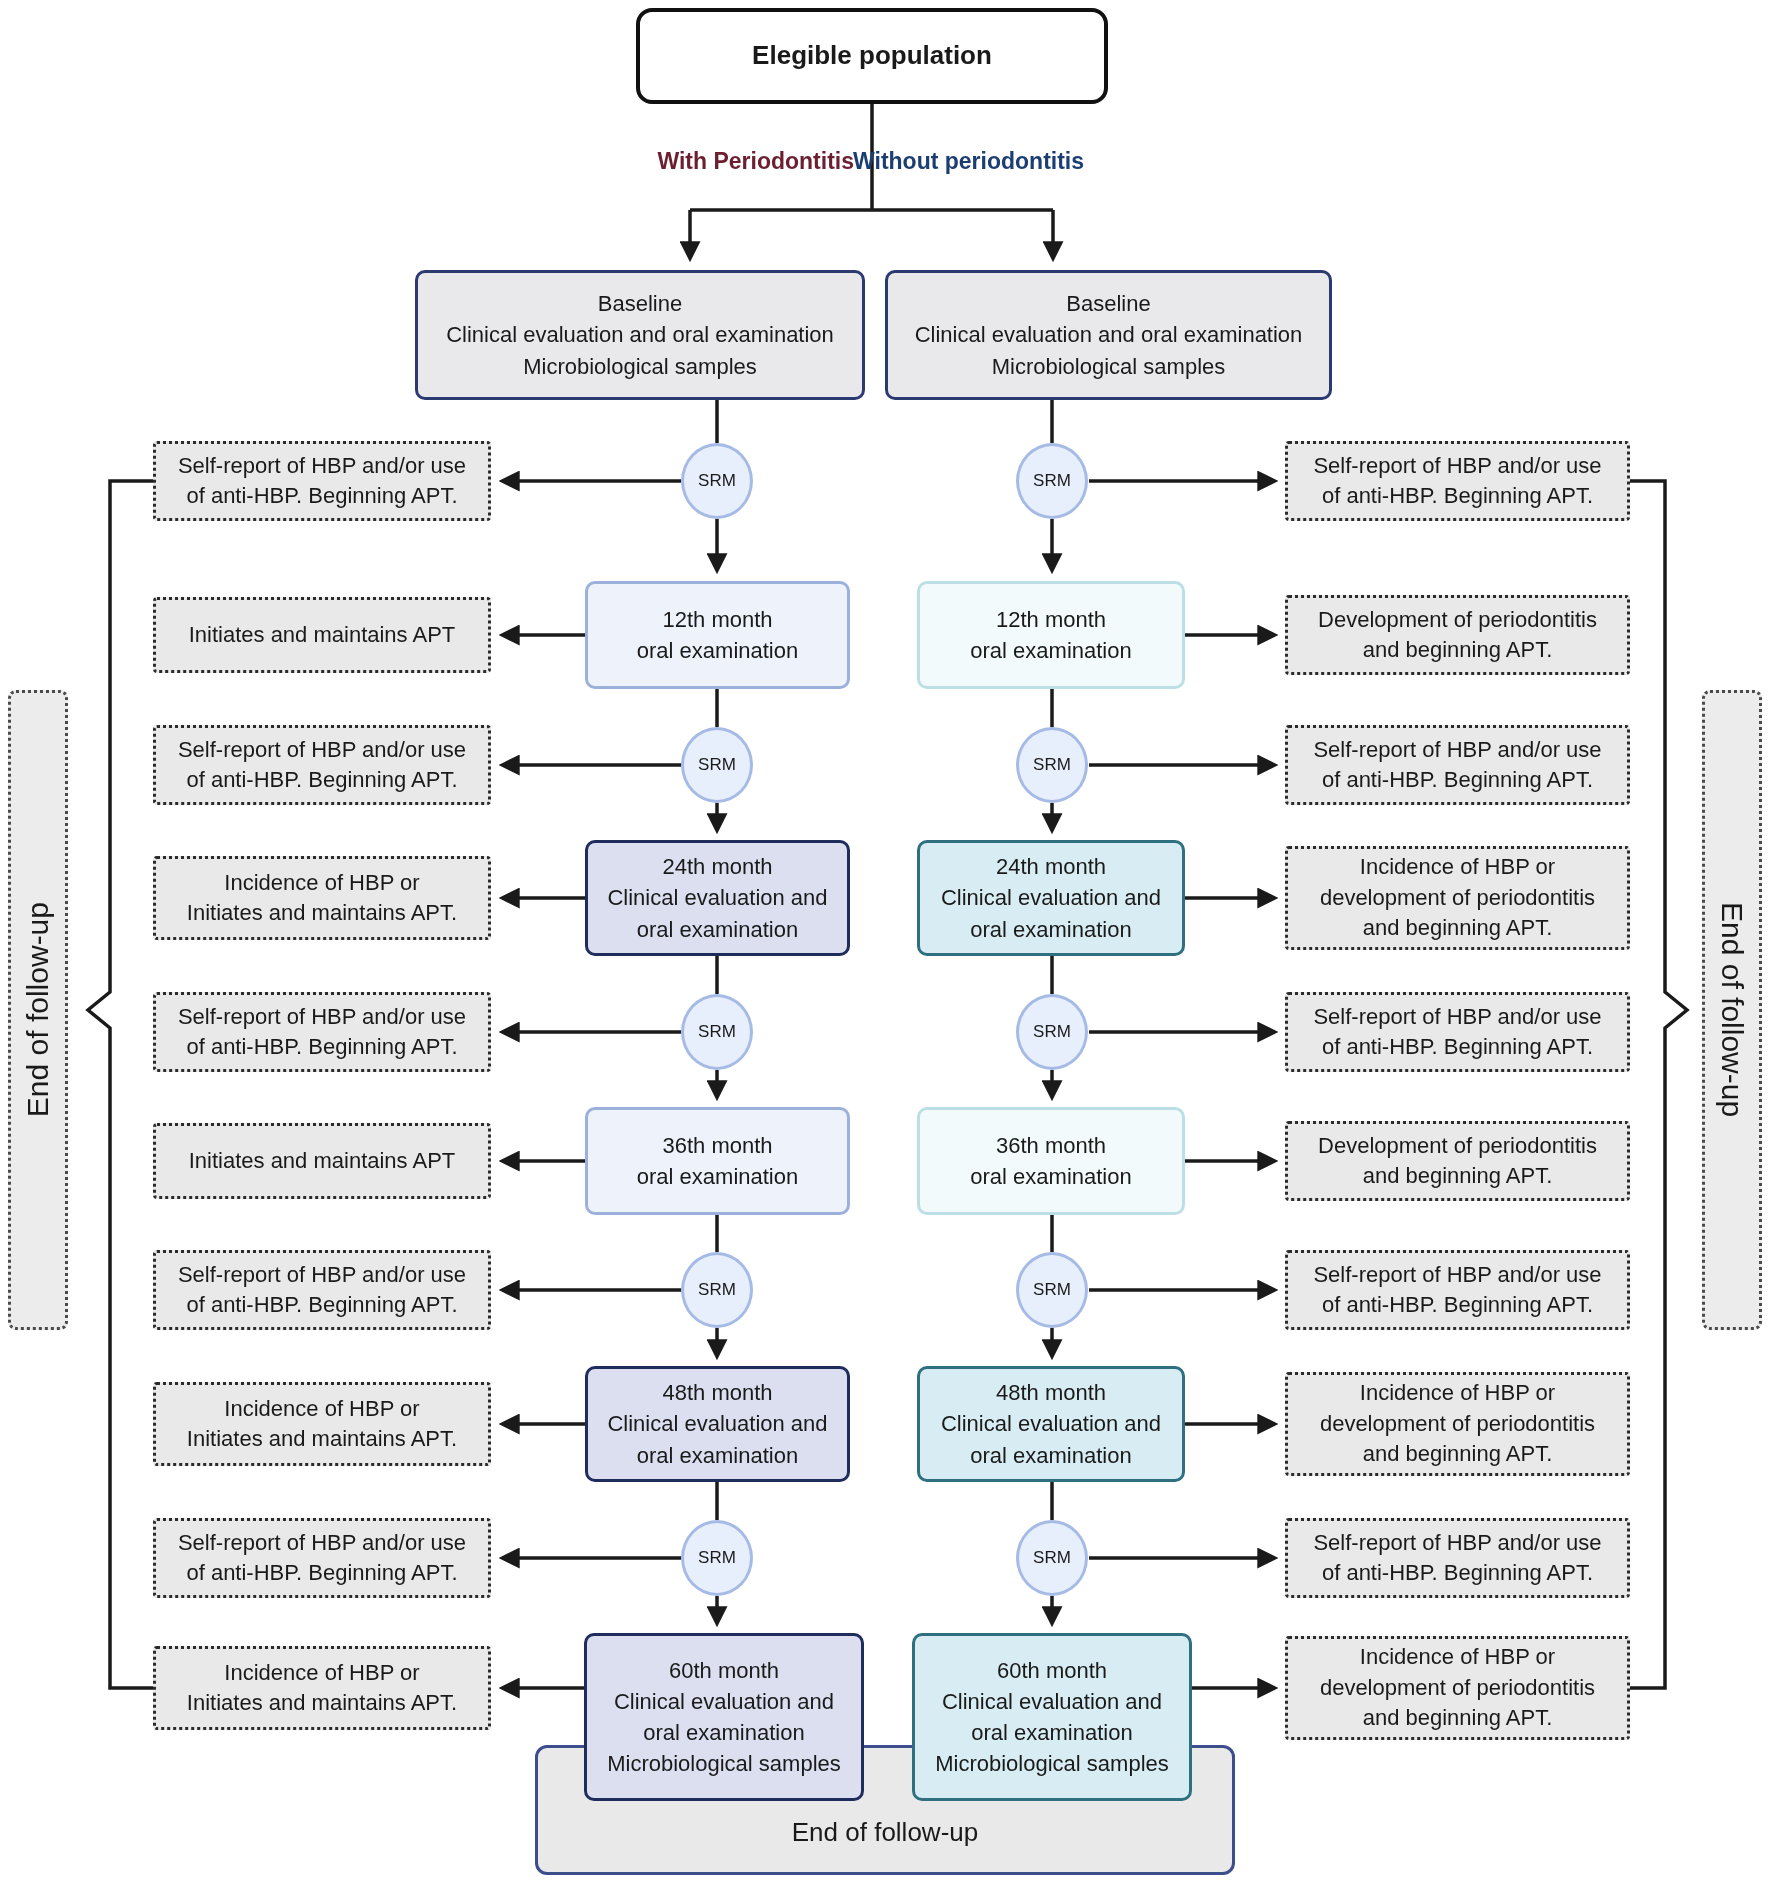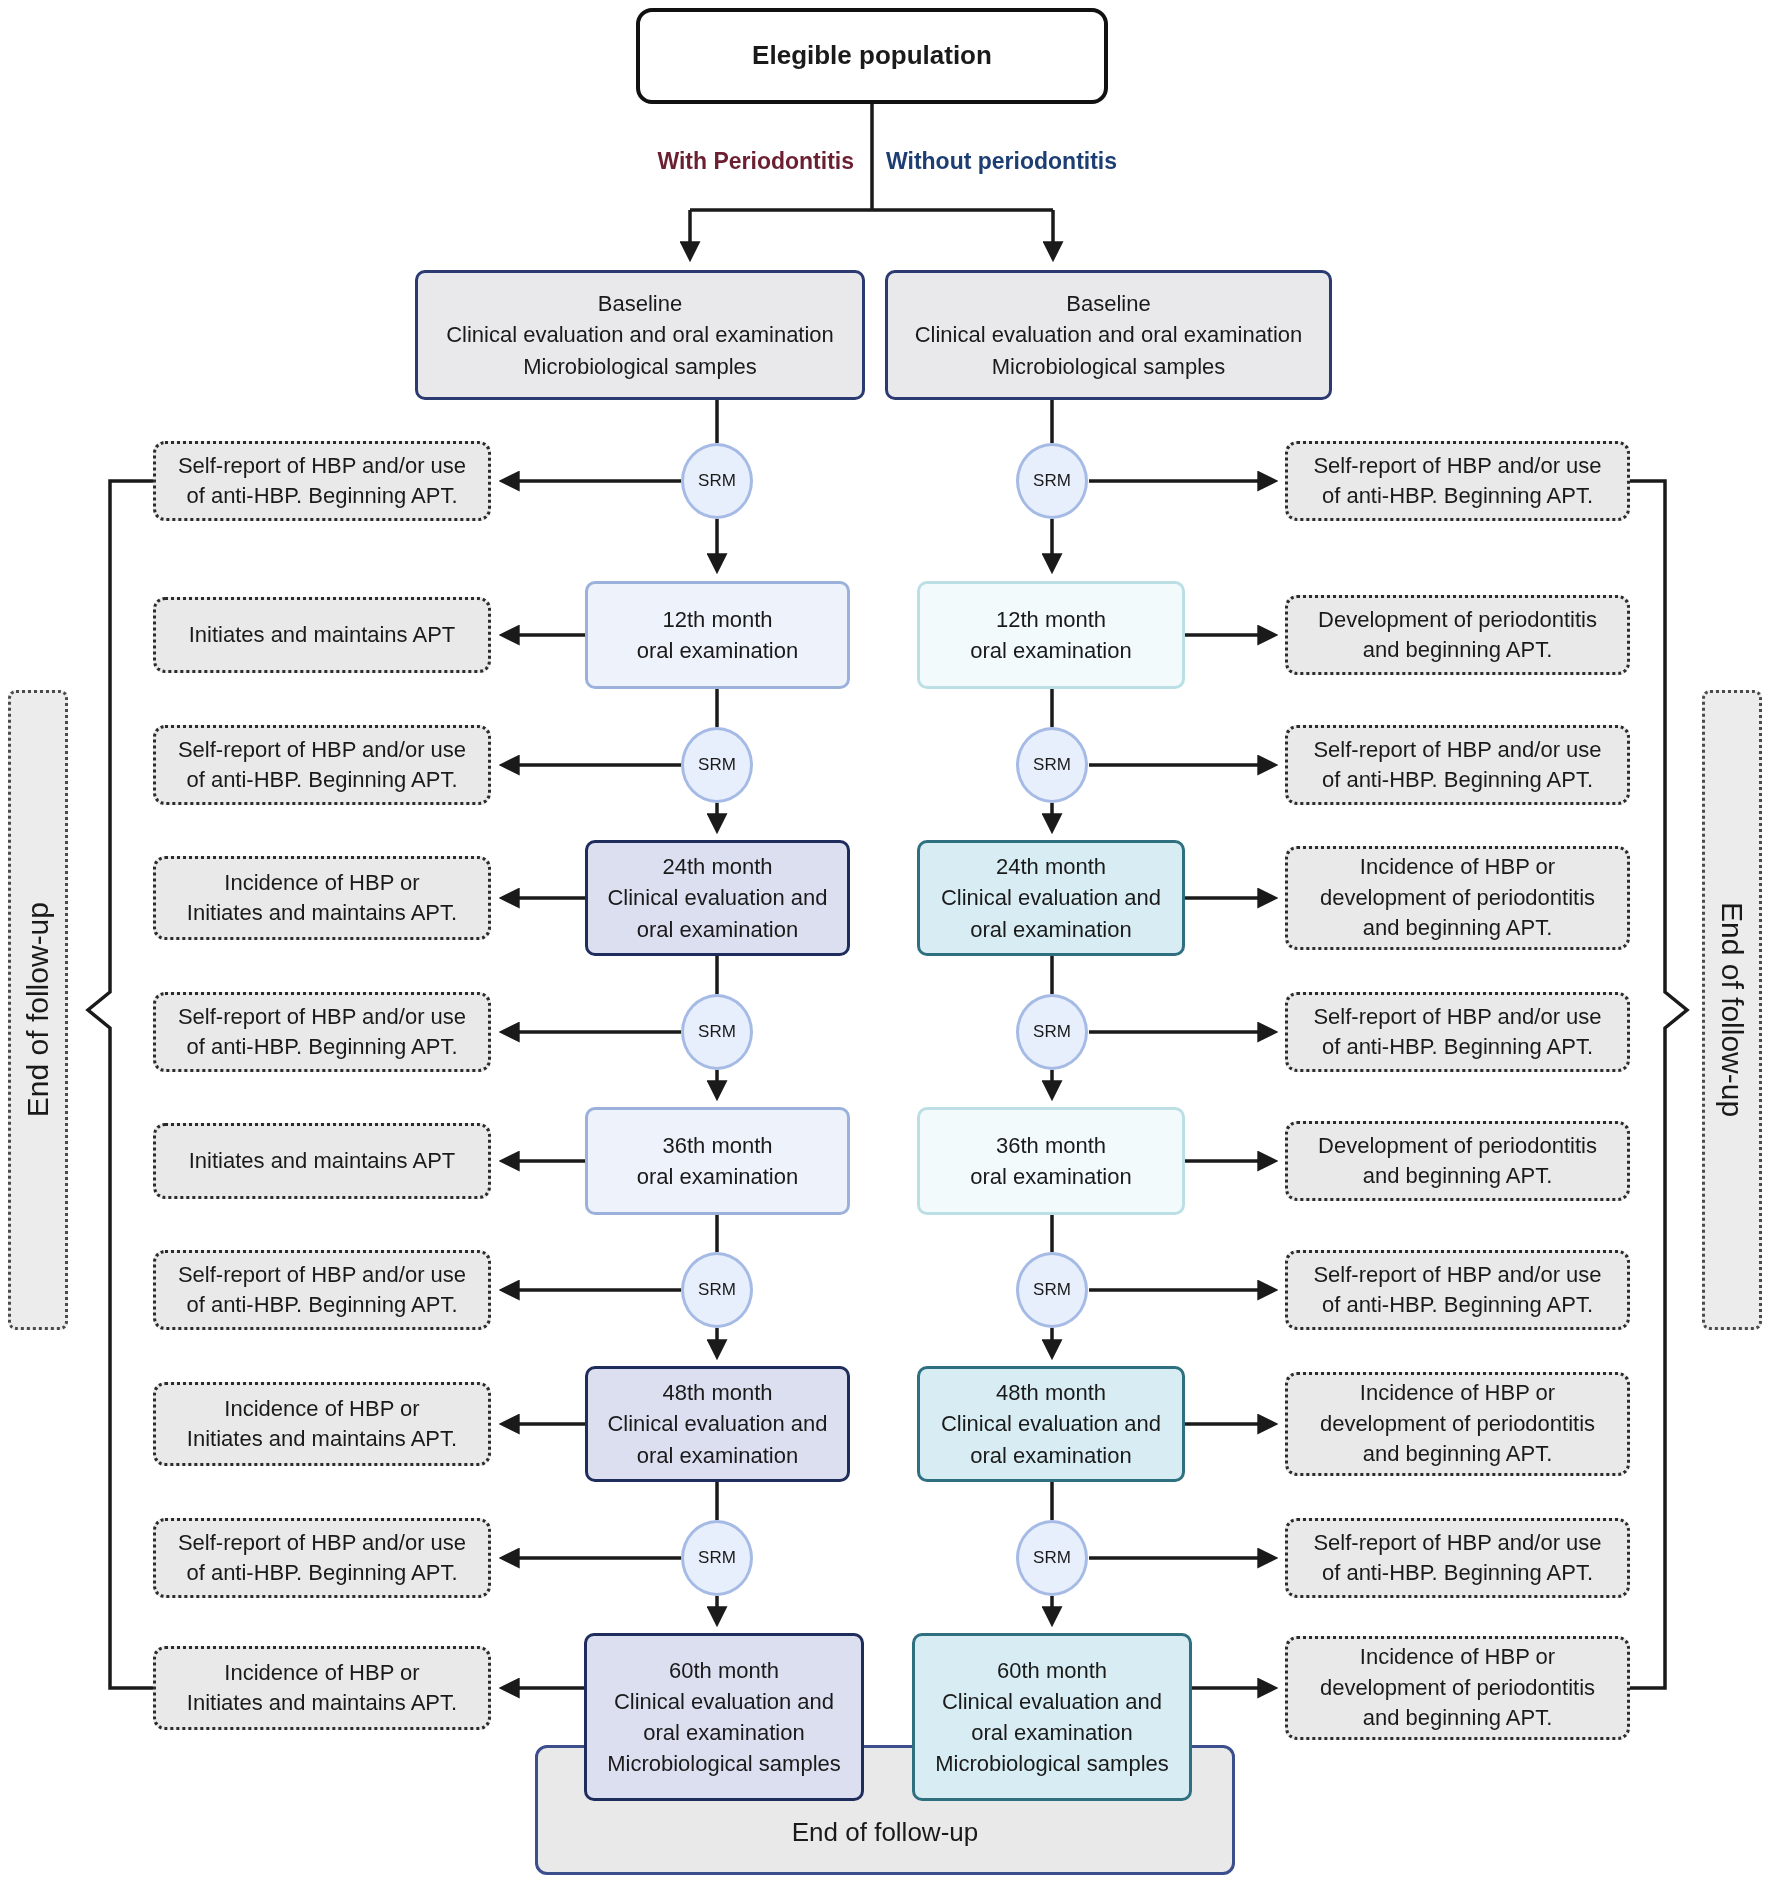--- a/index.html
+++ b/index.html
@@ -15,21 +15,21 @@
   .lbl-maroon{color:#6b1f30;}
   .lbl-navy{color:#1c3e73;}
 
   .mbox{border-radius:10px;font-size:22px;line-height:1.42;z-index:2;}
   .baseline{background:#e9e9eb;border:3.5px solid #2c3a72;justify-content:center;}
   .l-light{background:#eef2fb;border:3.5px solid #9cb0dc;}
   .r-light{background:#f3fafc;border:3.5px solid #bcdfe6;}
   .l-dark{background:#dcdff0;border:3.5px solid #1f2d5c;}
   .r-dark{background:#d8edf3;border:3.5px solid #2f7080;}
 
-  .note{background:#e9e9e9;border:3px dotted #2b2b2b;border-radius:12px;
+  .note{background:#e9e9e9;border:3px dotted #2b2b2b;border-radius:4px;
         font-size:22px;line-height:1.38;z-index:2;}
 
   .srm{background:#e8effc;border:3.5px solid #a5bae5;border-radius:50%;
        font-size:17px;z-index:4;}
 
   .eof-label{background:#ececec;border:3px dotted #4a4a4a;border-radius:8px;
              font-size:30px;z-index:2;}
   .eof-left span{writing-mode:vertical-rl;transform:rotate(180deg);}
   .eof-right span{writing-mode:vertical-rl;}
 
@@ -104,21 +104,21 @@
     <path d="M1630 481 H1665 V992 L1687 1010 L1665 1028 V1688 H1630"></path>
   </svg>
 
   <div class="abs center box title-box" style="left:636px;top:8px;width:472px;height:96px;">
     <div>
       <span>Elegible population</span>
     </div>
   </div>
 
   <div class="abs branch-label lbl-maroon" style="left:594px;top:148px;width:260px;text-align:right;">With Periodontitis</div>
-  <div class="abs branch-label lbl-navy" style="left:886px;top:148px;width:290px;">Without periodontitis</div>
+  <div class="abs branch-label lbl-navy" style="left:853px;top:148px;width:290px;">Without periodontitis</div>
 
   <div class="abs center box mbox baseline" style="left:415px;top:270px;width:450px;height:130px;">
     <div>
       <span>Baseline</span>
       <span>Clinical evaluation and oral examination</span>
       <span>Microbiological samples</span>
     </div>
   </div>
   <div class="abs center box mbox baseline" style="left:885px;top:270px;width:447px;height:130px;">
     <div>

